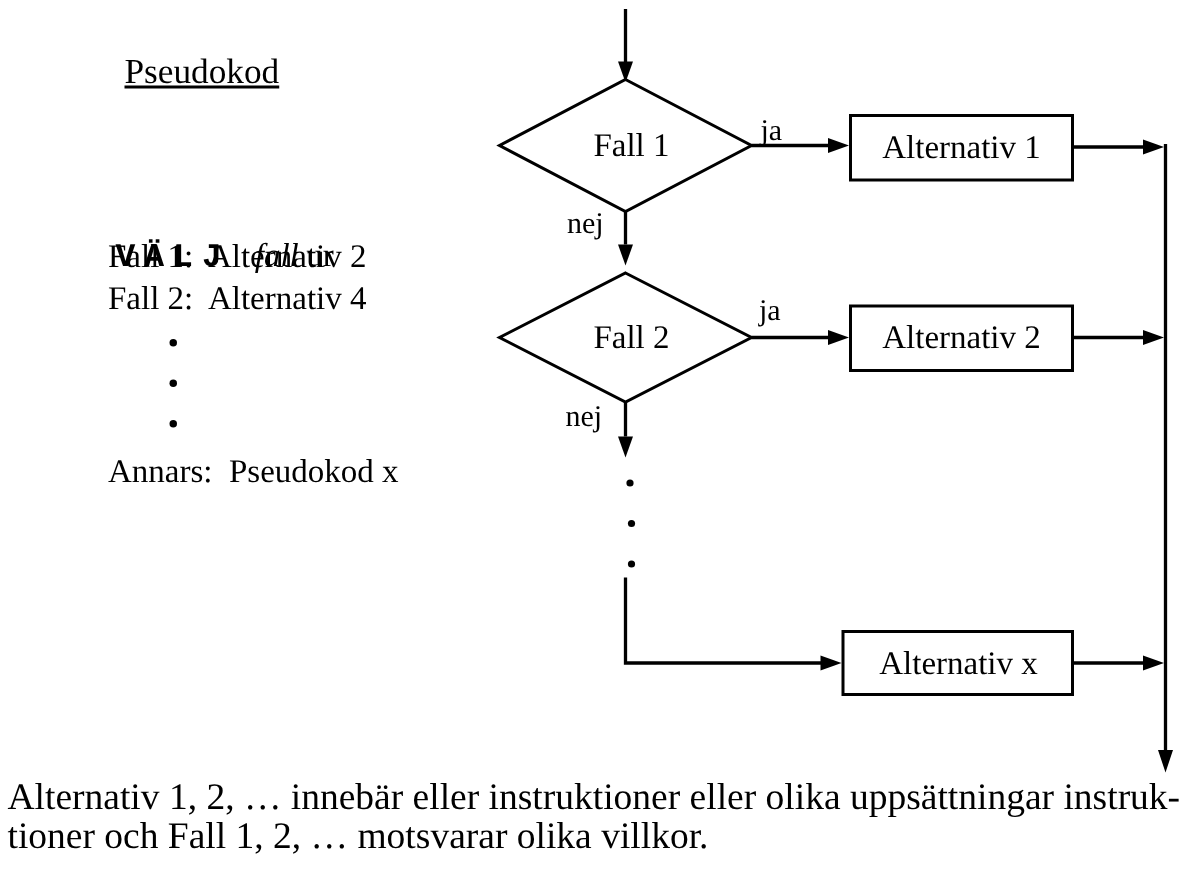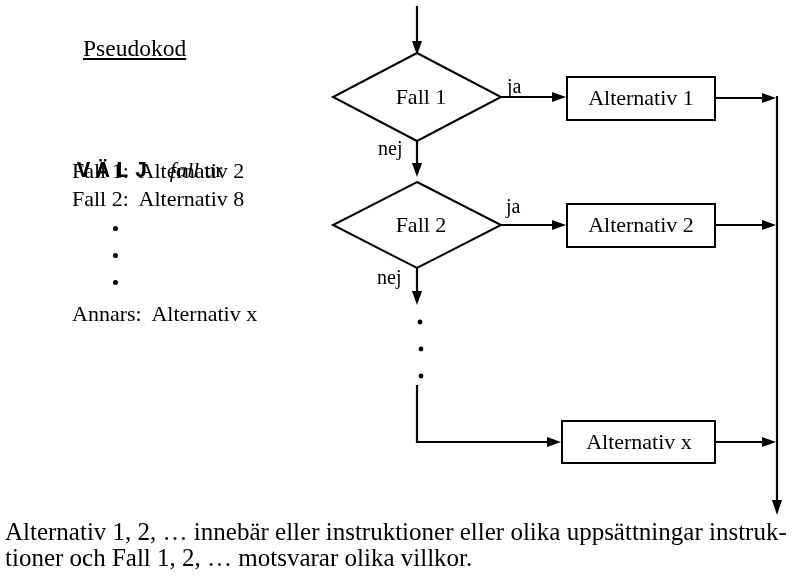--- a/index.html
+++ b/index.html
@@ -44,25 +44,25 @@
 
 <div class="page">
 
   <div class="heading" style="left:83px; top:17px;margin-top:18px;">Pseudokod</div>
 
   <div>
     <div class="pc-line" style="left:44px; top:131px;">
       <span class="kw">VÄLJ</span><span class="var">fall</span><span class="suffix">ur</span>
     </div>
     <div class="pc-line" style="left:72px; top:158px;">Fall 1:  Alternativ 2</div>
-    <div class="pc-line" style="left:72px; top:186px;">Fall 2:  Alternativ 8</div>
+    <div class="pc-line" style="left:72px; top:186px;">Fall 2:  Alternativ 4</div>
     <div class="dot" style="left:113px; top:226px;"></div>
     <div class="dot" style="left:113px; top:253px;"></div>
     <div class="dot" style="left:113px; top:280px;"></div>
-    <div class="pc-line" style="left:72px; top:301px;">Annars:  Alternativ x</div>
+    <div class="pc-line" style="left:72px; top:301px;">Annars:  Pseudokod x</div>
   </div>
 
   <svg class="flowchart" width="500" height="525" viewBox="0 0 500 525">
 
     <line class="stroke" x1="117" y1="6" x2="117" y2="42"></line>
     <polygon class="head" points="117,55 112,41 122,41"></polygon>
 
     <polygon class="shape" points="117,53 201,97 117,141 33,97"></polygon>
     <text x="121" y="104" text-anchor="middle">Fall 1</text>
     <text class="small" x="207" y="93" text-anchor="start">ja</text>

